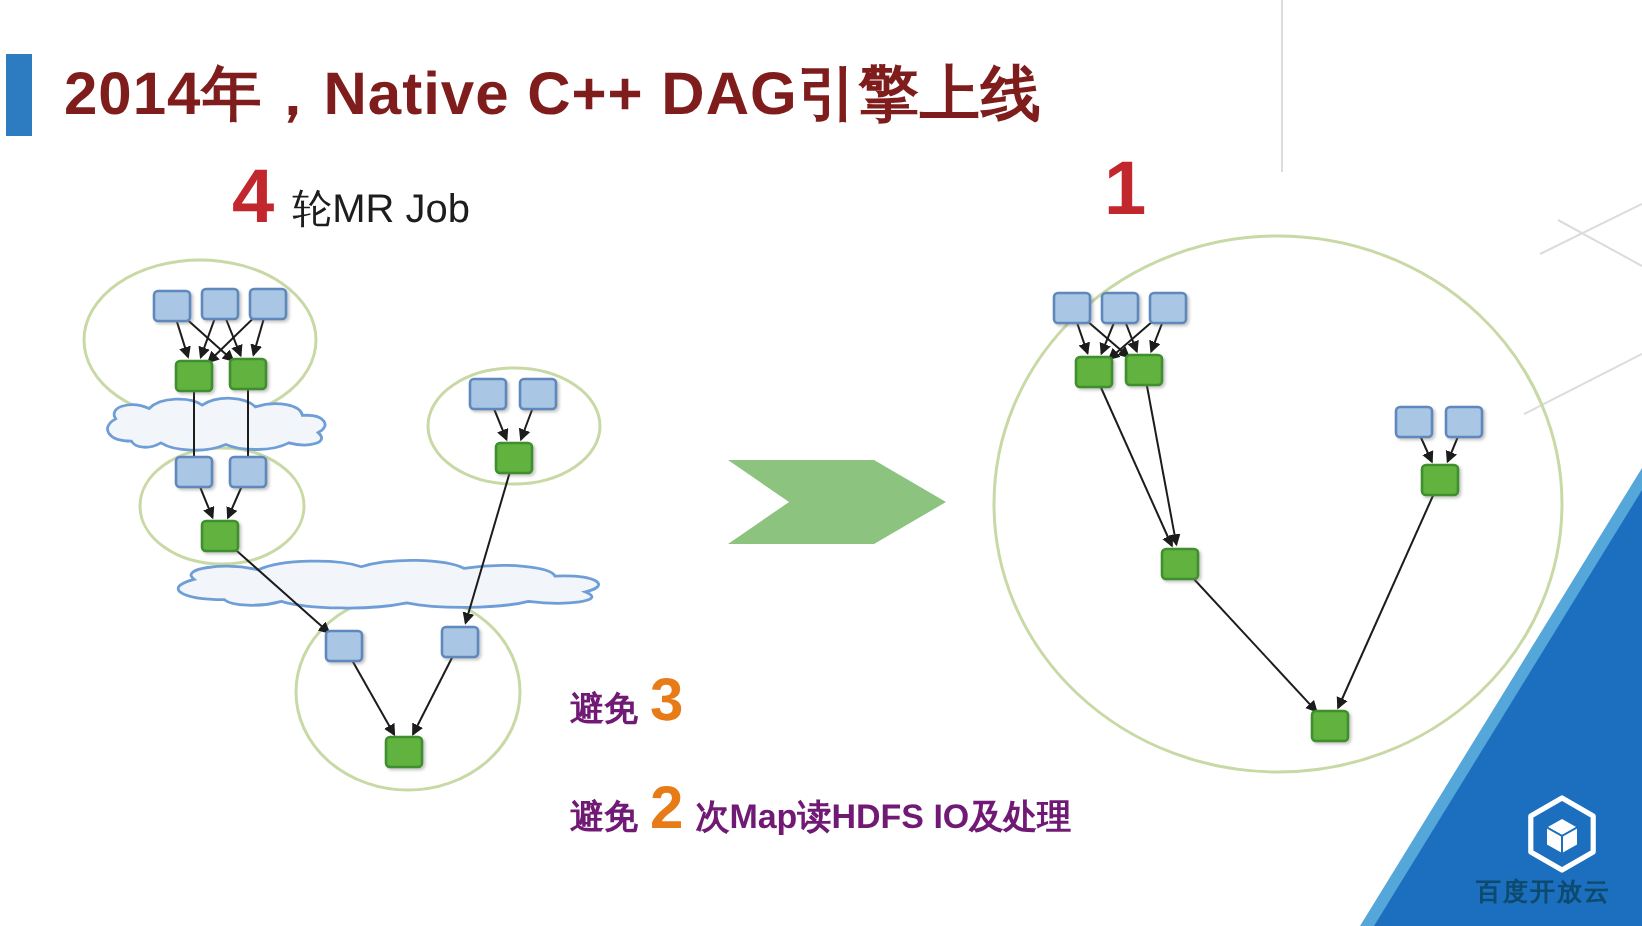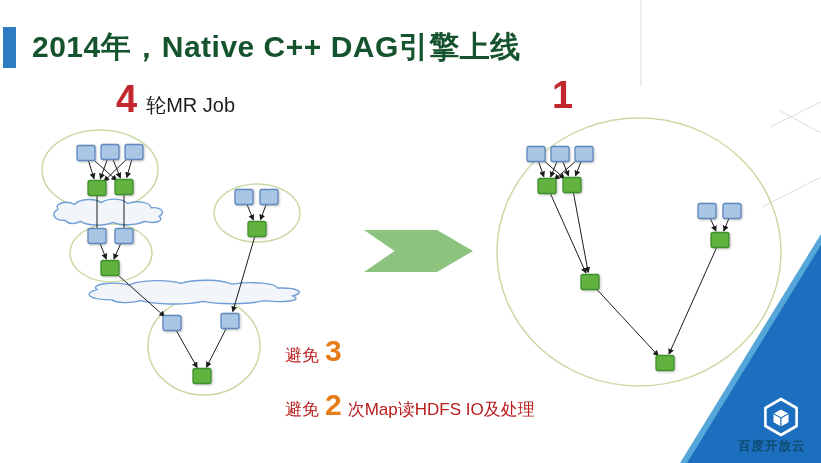--- a/index.html
+++ b/index.html
@@ -3,37 +3,37 @@
 <meta charset="utf-8">
 <style>
   html,body{margin:0;padding:0;background:#888;}
   .slide{
     position:relative;width:821px;height:463px;background:#ffffff;
     overflow:hidden;font-family:"Liberation Sans","DejaVu Sans",sans-serif;
   }
   
   .title-row{position:absolute;top:27px;left:3px;display:flex;align-items:center;}
   .accent-bar{width:13px;height:41px;background:#2d7cc2;}
-  .title-text{margin-left:16px;font-size:30px;font-weight:bold;color:#14532d;letter-spacing:0.5px;white-space:nowrap;}
+  .title-text{margin-left:16px;font-size:30px;font-weight:bold;color:#7f1d1d;letter-spacing:0.5px;white-space:nowrap;}
   
   .diagram-label{position:absolute;display:flex;align-items:baseline;white-space:nowrap;}
   .label-left{left:116px;top:80px;}
   .label-right{left:552px;top:76px;}
   .label-number{font-size:38px;font-weight:bold;color:#c1272d;margin-right:9px;line-height:1;}
   .label-text{font-size:20px;font-weight:normal;color:#1d1d1d;}
   
   .transform-arrow{
     position:absolute;left:364px;top:230px;width:109px;height:42px;background:#8cc37f;
     clip-path:polygon(0% 0%,67% 0%,100% 50%,67% 100%,0% 100%,28% 50%);
   }
   
   .annotation{position:absolute;display:flex;align-items:baseline;white-space:nowrap;}
   .annotation-1{left:285px;top:336px;}
   .annotation-2{left:285px;top:390px;}
-  .ann-prefix,.ann-text{font-size:17px;font-weight:normal;color:#b91c1c;}
+  .ann-prefix,.ann-text{font-size:17px;font-weight:bold;color:#701a75;}
   .ann-number{font-size:30px;font-weight:bold;color:#e77b17;margin:0 6px;line-height:1;}
   
   .dag-svg{position:absolute;left:0;top:0;pointer-events:none;}
   .node{filter:drop-shadow(1.5px 1.5px 0.8px rgba(110,110,110,0.4));}
   
   .tri-light{position:absolute;right:0;bottom:0;width:141px;height:229px;background:#55a6d9;
     clip-path:polygon(100% 0,0 100%,100% 100%);}
   .tri-dark{position:absolute;right:0;bottom:0;width:134px;height:218px;background:#1c6fbe;
     clip-path:polygon(100% 0,0 100%,100% 100%);}
   .logo-cube{position:absolute;right:20px;bottom:26px;}

